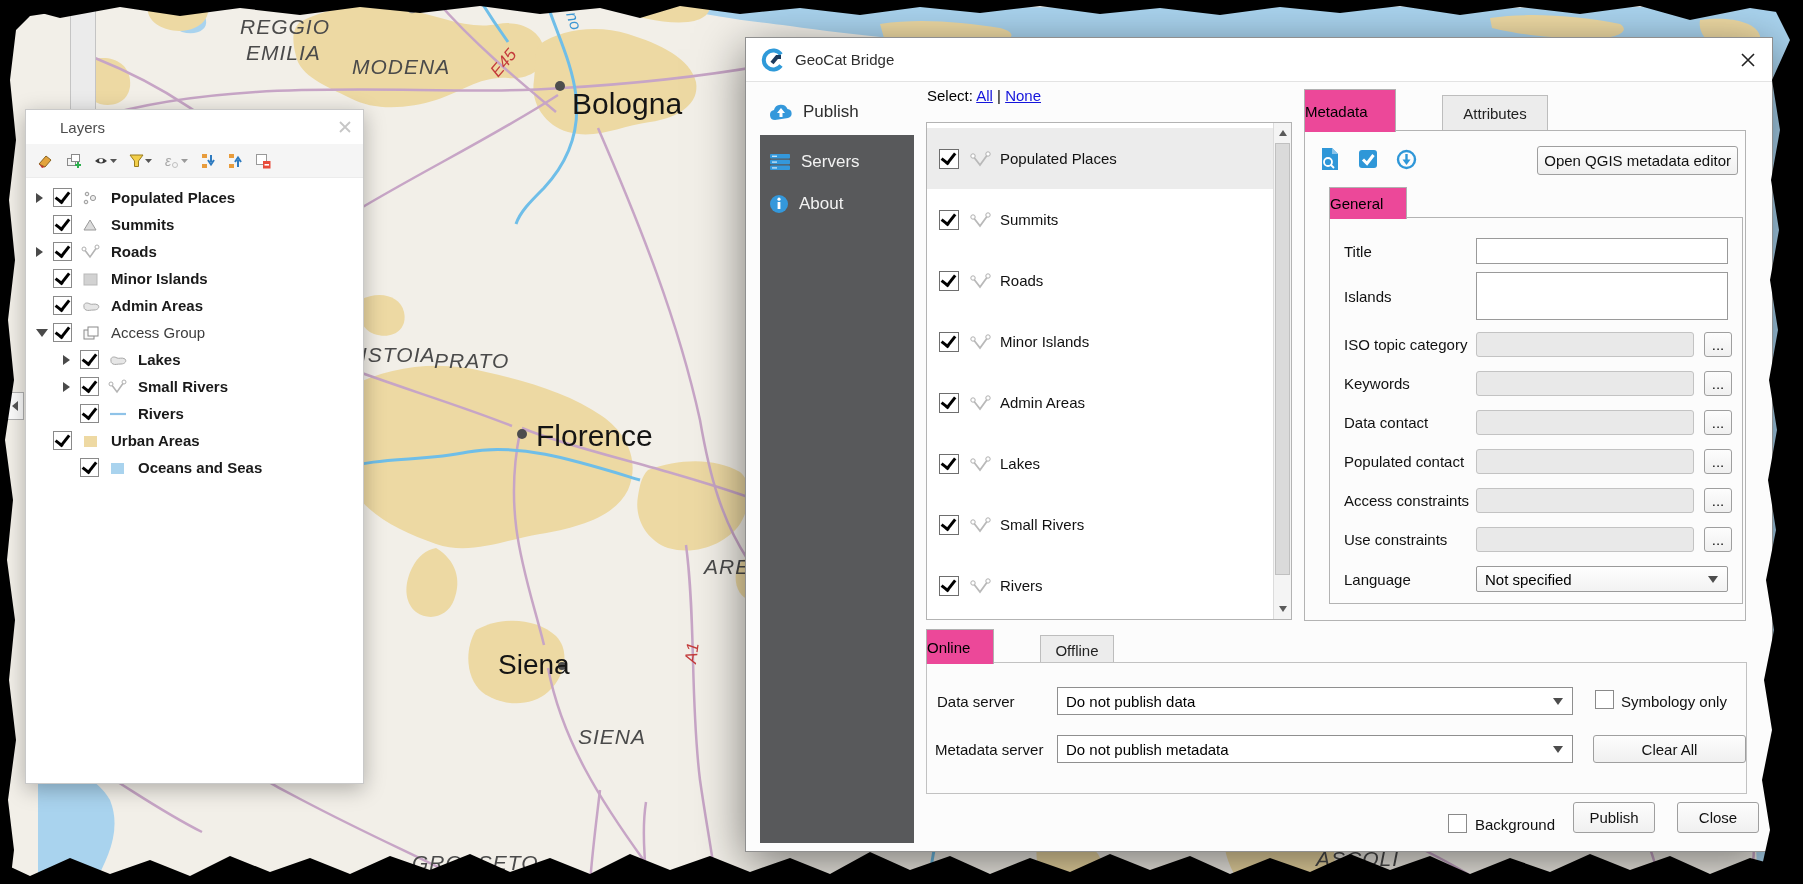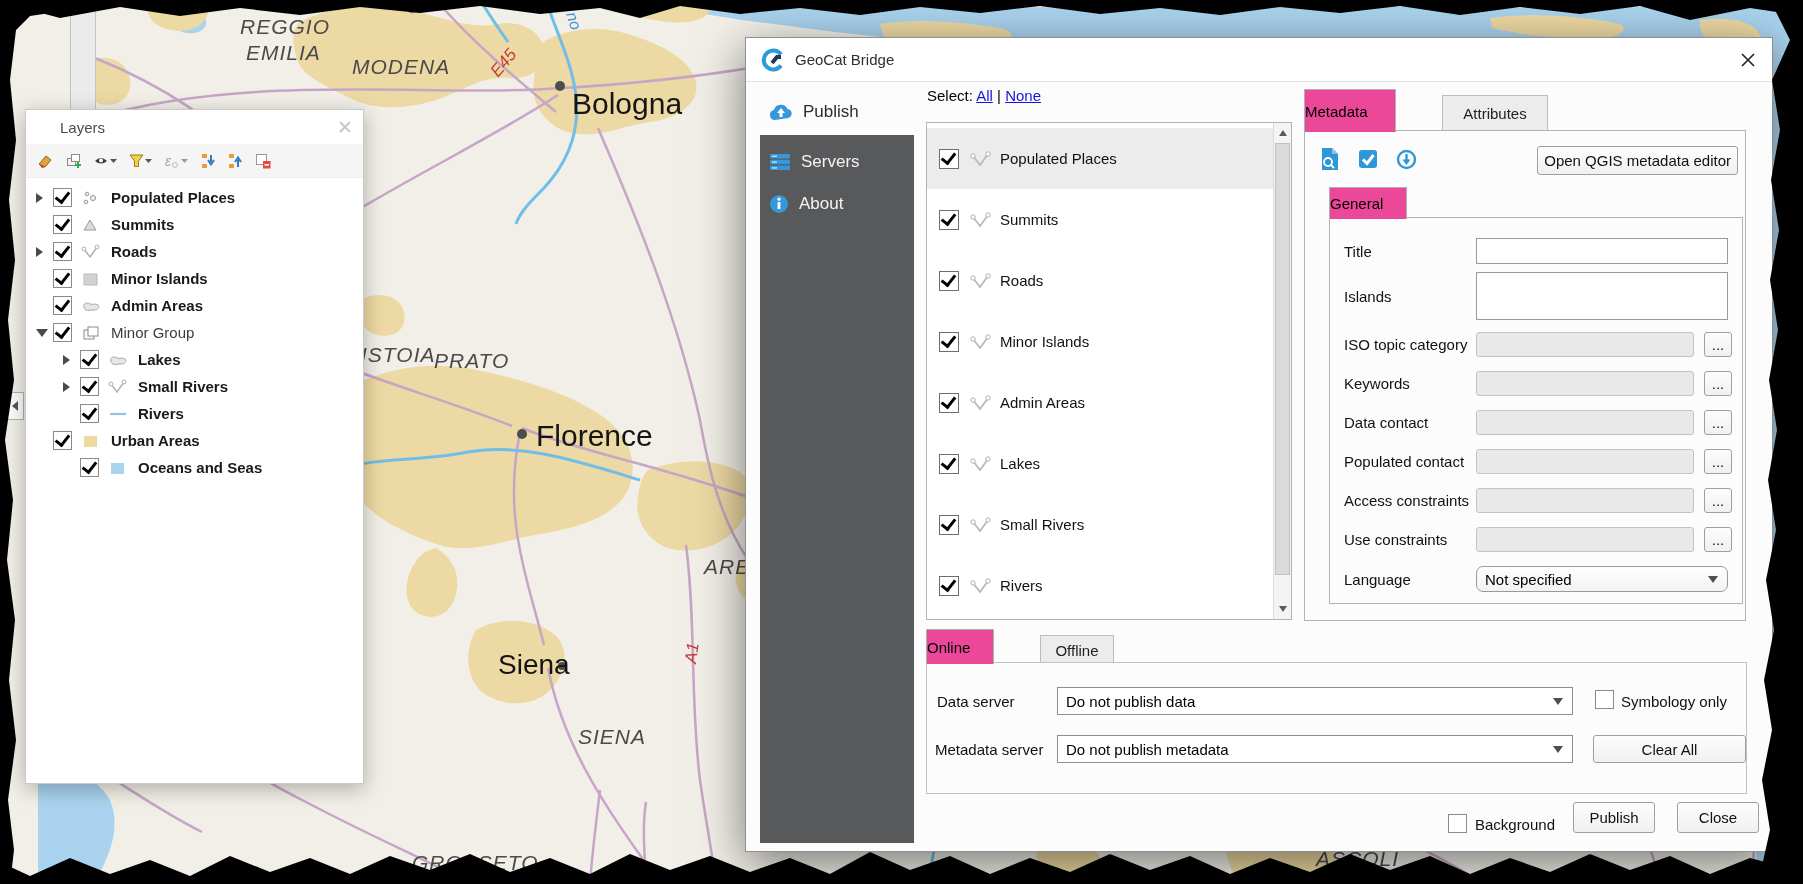--- a/index.html
+++ b/index.html
@@ -103,21 +103,21 @@
   .tarea{height:48px;}
   .dis-input{position:absolute;left:146px;width:218px;height:25px;background:#e9e9e9;
              border:1px solid #c3c3c3;border-radius:3px;box-sizing:border-box;}
   .dots-btn{position:absolute;left:374px;width:28px;height:25px;font-size:13px;}
   .btn{display:flex;align-items:center;justify-content:center;background:linear-gradient(#fdfdfd,#f0f0f0);
        border:1px solid #9f9f9f;border-radius:3px;font-size:15px;color:#111;box-sizing:border-box;}
   .combo{position:relative;background:#fff;border:1px solid #8f8f8f;display:flex;align-items:center;
          padding:0 26px 0 8px;font-size:15px;color:#000;box-sizing:border-box;}
   .combo::after{content:"";position:absolute;right:9px;top:50%;margin-top:-3px;
                 border:5px solid transparent;border-top:7px solid #4d4d4d;}
-  .lang-combo{position:absolute;left:146px;width:252px;height:26px;border-radius:7px;
+  .lang-combo{position:absolute;left:146px;width:252px;height:26px;border-radius:2px;
               background:linear-gradient(#fefefe,#f2f2f2);border-color:#9a9a9a;}
 
   .pub-pane{position:absolute;left:180px;top:624px;width:821px;height:132px;
             border:1px solid #c2c2c2;box-sizing:border-box;z-index:2;background:#fcfcfc;}
   .pp-label{position:absolute;font-size:15px;color:#111;}
   .pp-combo{position:absolute;left:130px;width:516px;height:28px;}
   .sym-cb{position:absolute;left:668px;}
   .clear-btn{position:absolute;left:666px;width:153px;height:28px;}
 
   .dlg-footer{position:absolute;right:13px;top:763px;height:32px;display:flex;align-items:flex-end;}
@@ -308,21 +308,21 @@
       </div>
       <div class="trow">
         <span class="arr-slot">
             <span class="arr-d"></span>
           </span>
         <span class="cb on"></span>
         <svg class="licon" viewBox="0 0 24 16">
             <rect x="4" y="5" width="10" height="9" fill="#f8f8f8" stroke="#8a8a8a"></rect>
             <rect x="8" y="2" width="10" height="9" fill="#fff" stroke="#8a8a8a"></rect>
           </svg>
-        <span class="tlbl reg">Minor Group</span>
+        <span class="tlbl reg">Access Group</span>
       </div>
       <div class="trow indent1">
         <span class="arr-slot">
             <span class="arr-r"></span>
           </span>
         <span class="cb on"></span>
         <svg class="licon" viewBox="0 0 24 16">
             <path d="M4,9 C3,5 7,4 10,6 C12,7 15,5 18,7 C20,9 18,12 14,12 C10,12 8,13 6,12 C4,11 4,10 4,9 Z" fill="#e6e6e6" stroke="#a8a8a8"></path>
           </svg>
         <span class="tlbl">Lakes</span>

